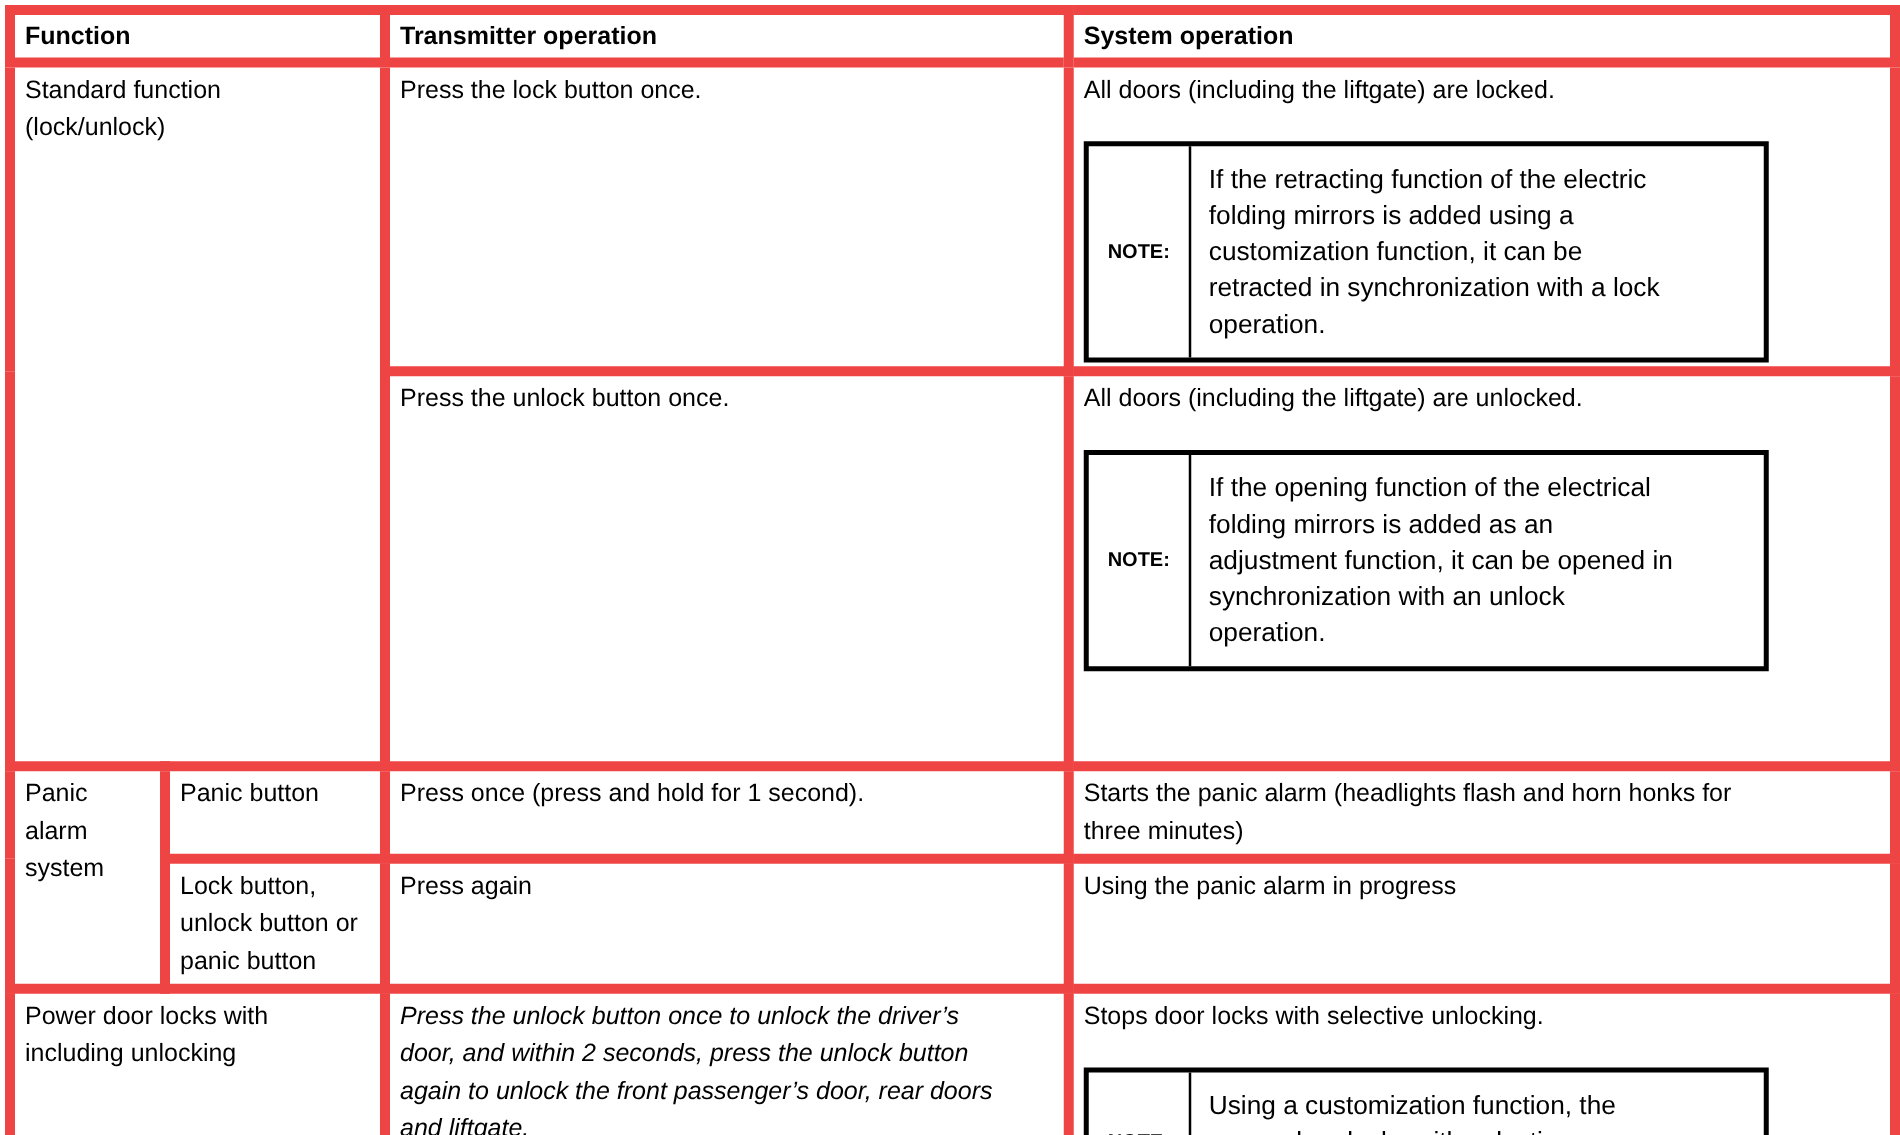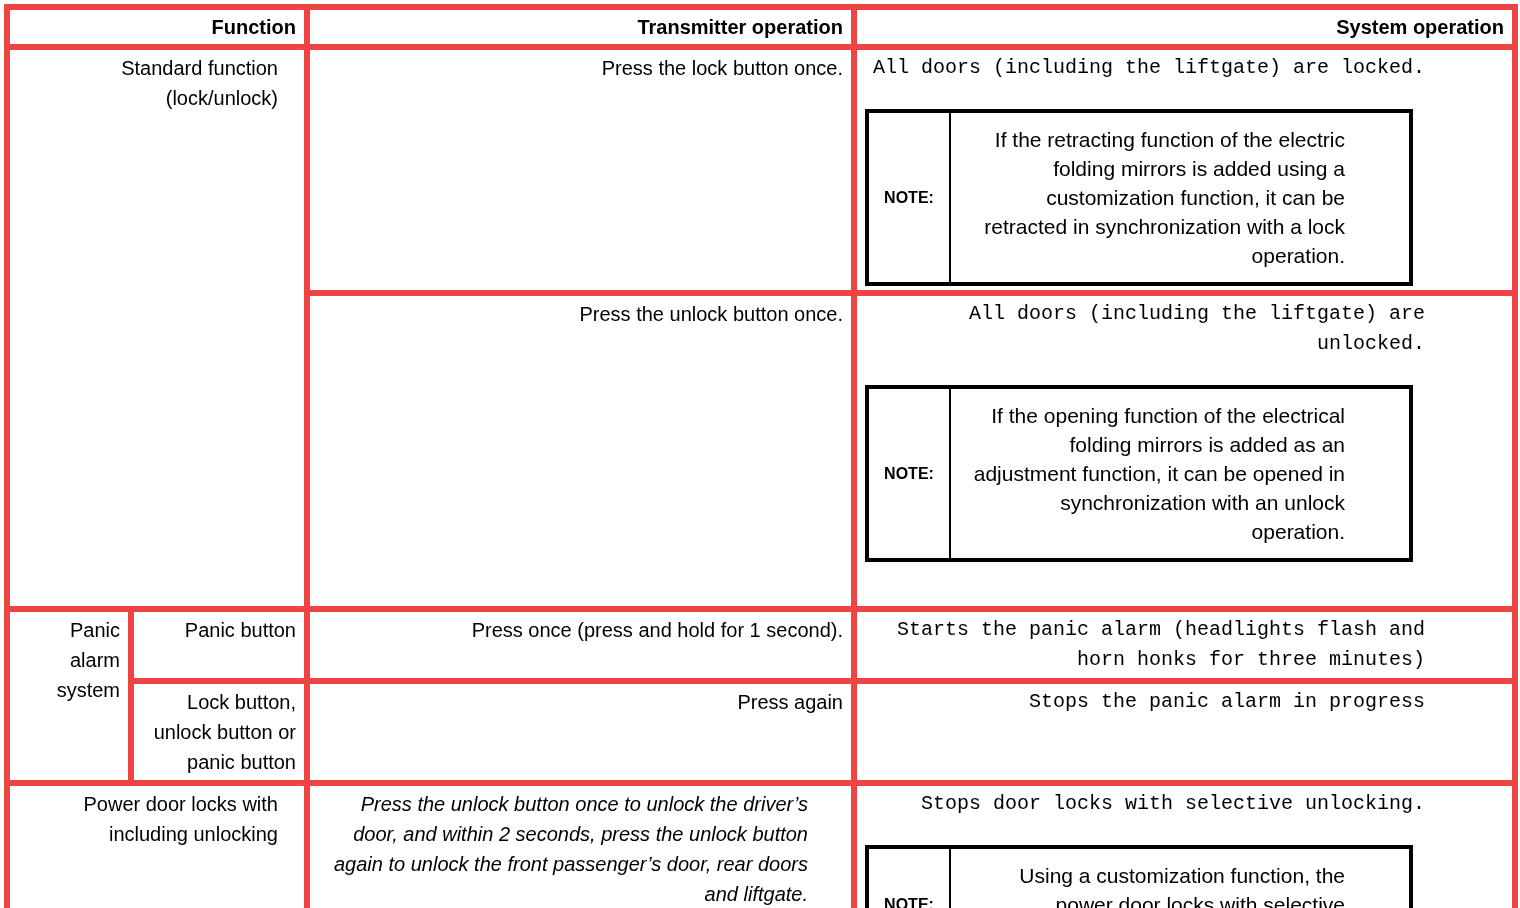--- a/index.html
+++ b/index.html
@@ -19,46 +19,46 @@
     padding: 4px;
   }
   table.fn-table {
     border-collapse: collapse;
     table-layout: fixed;
     width: 1508px;
     height: 896px;
     border: 5px solid #000;
   }
   table.fn-table td, table.fn-table th {
-    border: 6px solid #ef4444;
+    border: 8px solid #ef4444;
     vertical-align: top;
     padding: 3px 8px;
     font-size: 20px;
     line-height: 30px;
-    text-align: right;
+    text-align: left;
     overflow: hidden;
   }
   tr.hdr th {
     font-weight: bold;
     border-bottom: 3px solid #000;
     padding-top: 2px;
     padding-bottom: 2px;
     white-space: nowrap;
   }
   tr.hdr      { height: 36px; }
   tr.r-lock   { height: 246px; margin-top: 29px; }
   tr.r-unlock { height: 316px; }
   tr.r-panic1 { height: 56px; }
   tr.r-panic2 { height: 84px; }
   tr.r-power  { height: 172px; }
 
   .fn-cell   { max-width: 260px; }
   .fn-narrow { }
   .tx-power  { max-width: 490px; font-style: italic; }
-  .sys-text  { max-width: 560px; font-family: Liberation Mono, monospace; }
+  .sys-text  { max-width: 560px; }
 
   .note-box {
     display: flex;
     border: 4px solid #000;
     width: 548px;
     box-sizing: border-box;
     margin-top: 26px;
     background: #fff;
   }
   .note-label {
@@ -142,21 +142,21 @@
     </tr>
 
     <tr class="r-panic2">
       <td>
         <div>Lock button, unlock button or panic button</div>
       </td>
       <td>
         <div>Press again</div>
       </td>
       <td>
-        <div class="sys-text">Stops the panic alarm in progress</div>
+        <div class="sys-text">Using the panic alarm in progress</div>
       </td>
     </tr>
 
     <tr class="r-power">
       <td colspan="2">
         <div class="fn-cell">Power door locks with including unlocking</div>
       </td>
       <td>
         <div class="tx-power">Press the unlock button once to unlock the driver’s door, and within 2 seconds, press the unlock button again to unlock the front passenger’s door, rear doors and liftgate.</div>
       </td>

